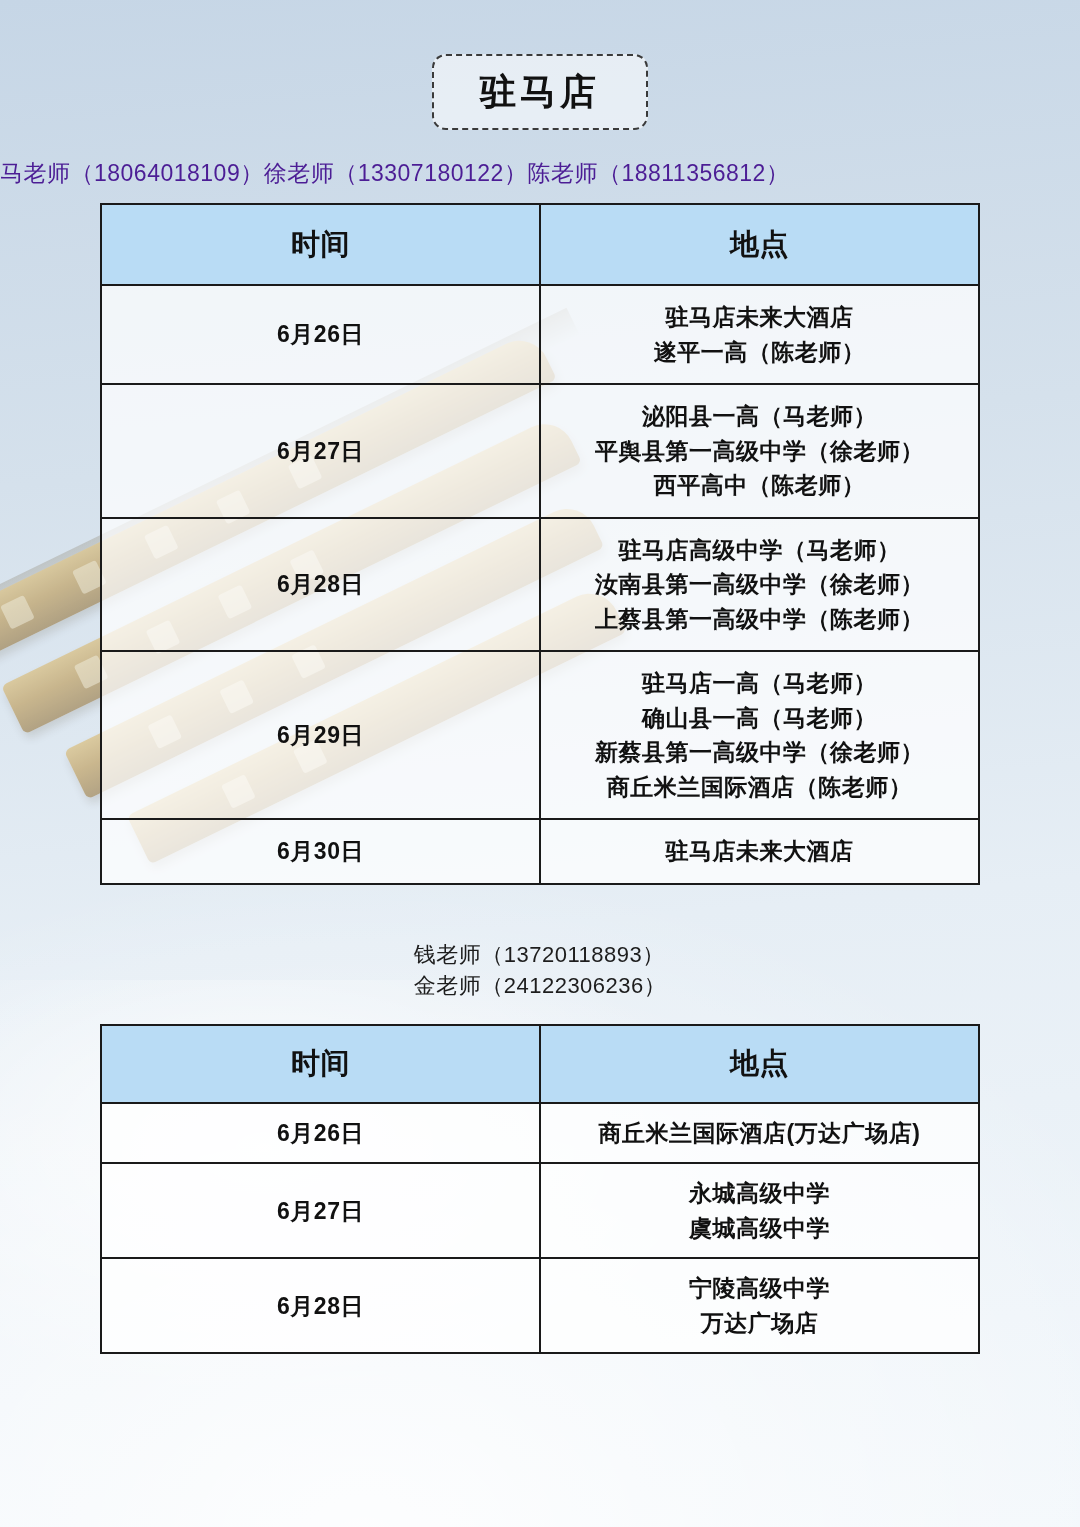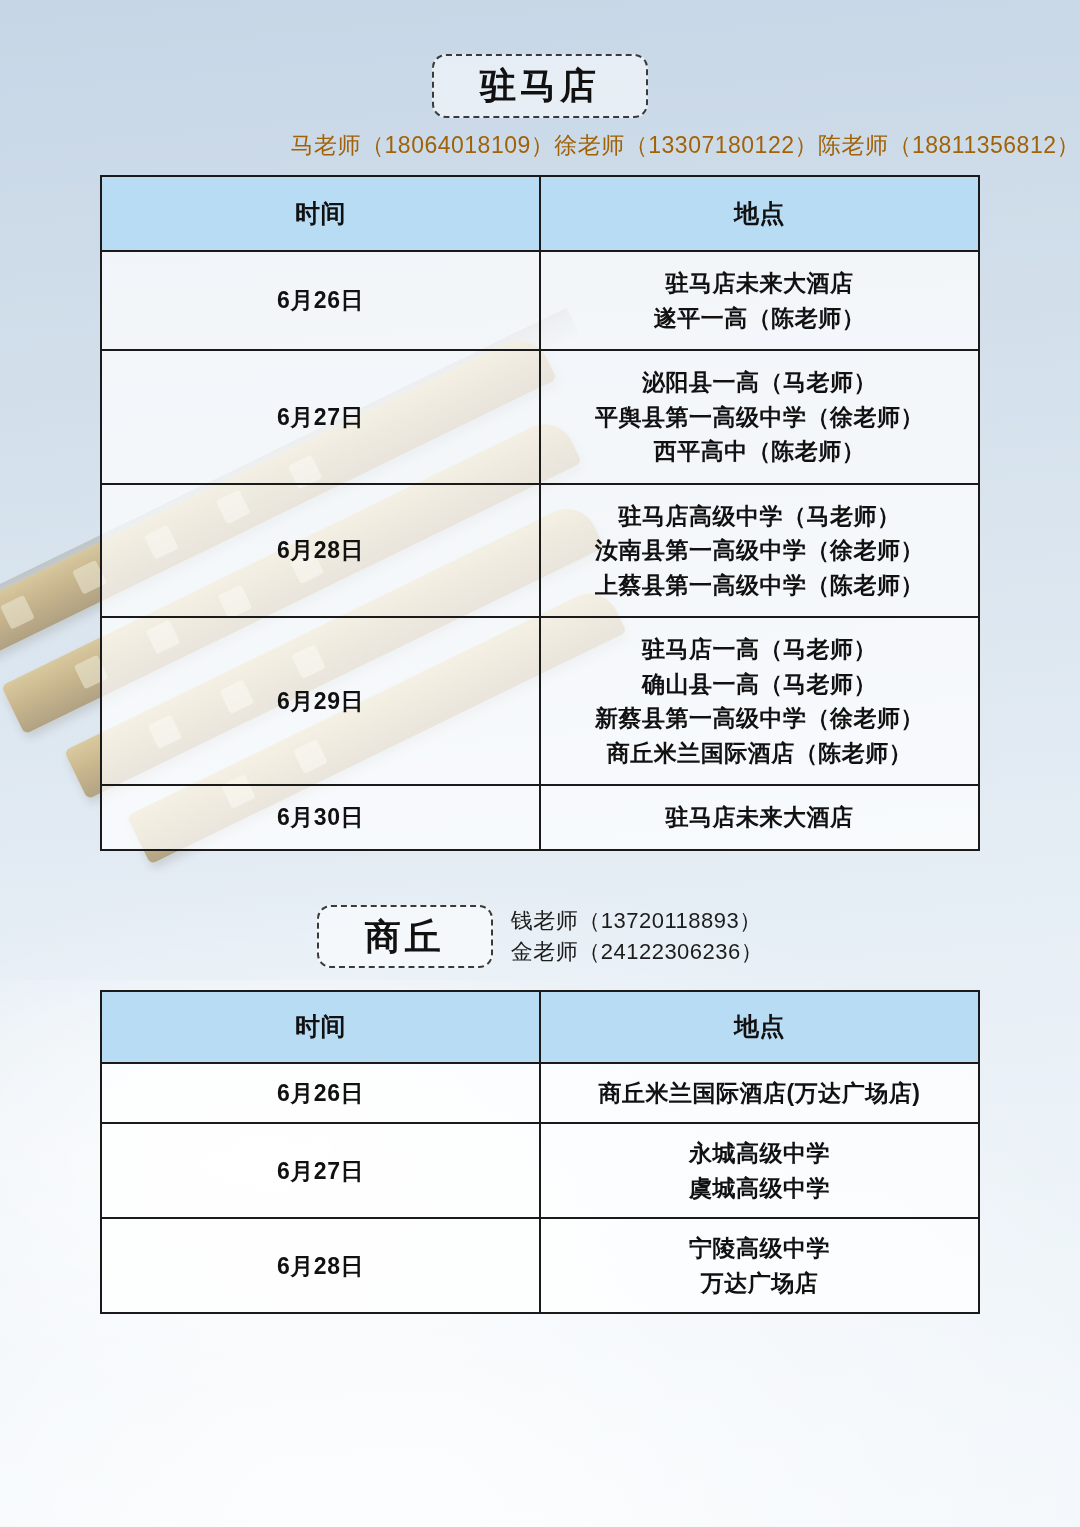--- a/index.html
+++ b/index.html
@@ -97,42 +97,42 @@
     justify-content: center;
     margin-top: 54px;
   }
   .title-row.with-side {
     justify-content: center;
     gap: 18px;
   }
   .title-box {
     border: 2px dashed #3a3a3a;
     border-radius: 14px;
-    padding: 10px 46px;
+    padding: 16px 46px;
     background: rgba(255,255,255,0.55);
     font-size: 36px;
     font-weight: bold;
     letter-spacing: 4px;
     line-height: 1.1;
     color: #111;
     text-align: center;
   }
   .side-contacts {
     font-size: 22px;
     line-height: 1.45;
     color: #1d1d1d;
     letter-spacing: 0.5px;
     white-space: pre-line;
   }
   .contact-line {
-    text-align: right;
+    text-align: left;
     font-size: 23px;
     letter-spacing: 0.5px;
-    margin: 12px 0 14px 0;
-    color: #a16207;
+    margin: 28px 0 14px 0;
+    color: #4c1d95;
   }
 
   table.sched {
     border-collapse: collapse;
     width: 880px;
     margin: 0 auto;
     background: rgba(255,255,255,0.72);
     table-layout: fixed;
   }
   table.sched th,
@@ -142,21 +142,21 @@
     vertical-align: middle;
     font-size: 23px;
     font-weight: bold;
     color: #111;
     padding: 14px 6px;
     line-height: 1.5;
     letter-spacing: 0.5px;
   }
   table.sched th {
     background: #b9dcf5;
-    font-size: 25px;
+    font-size: 29px;
     padding: 18px 6px;
   }
   table.sched td.time-cell { width: 455px; }
   table.sched td .multi { white-space: pre-line; }
 
   .section-2 { margin-top: 46px; }
   .section-2 table.sched th { padding: 16px 6px; }
   .section-2 table.sched td { font-size: 23px; padding: 12px 6px; }
 
   .spacer-bottom { height: 90px; }
@@ -234,21 +234,20 @@
         <tr>
           <td class="time-cell">6月30日</td>
           <td><span class="multi">驻马店未来大酒店</span></td>
         </tr>
       </tbody>
     </table>
   </div>
 
   <div class="section section-2">
     <div class="title-row with-side">
-      <div class="title-box">商丘</div>
       <div class="side-contacts">钱老师（13720118893）
 金老师（24122306236）</div>
     </div>
 
     <table class="sched" style="margin-top:22px;">
       <thead>
         <tr>
           <th>时间</th>
           <th>地点</th>
         </tr>

